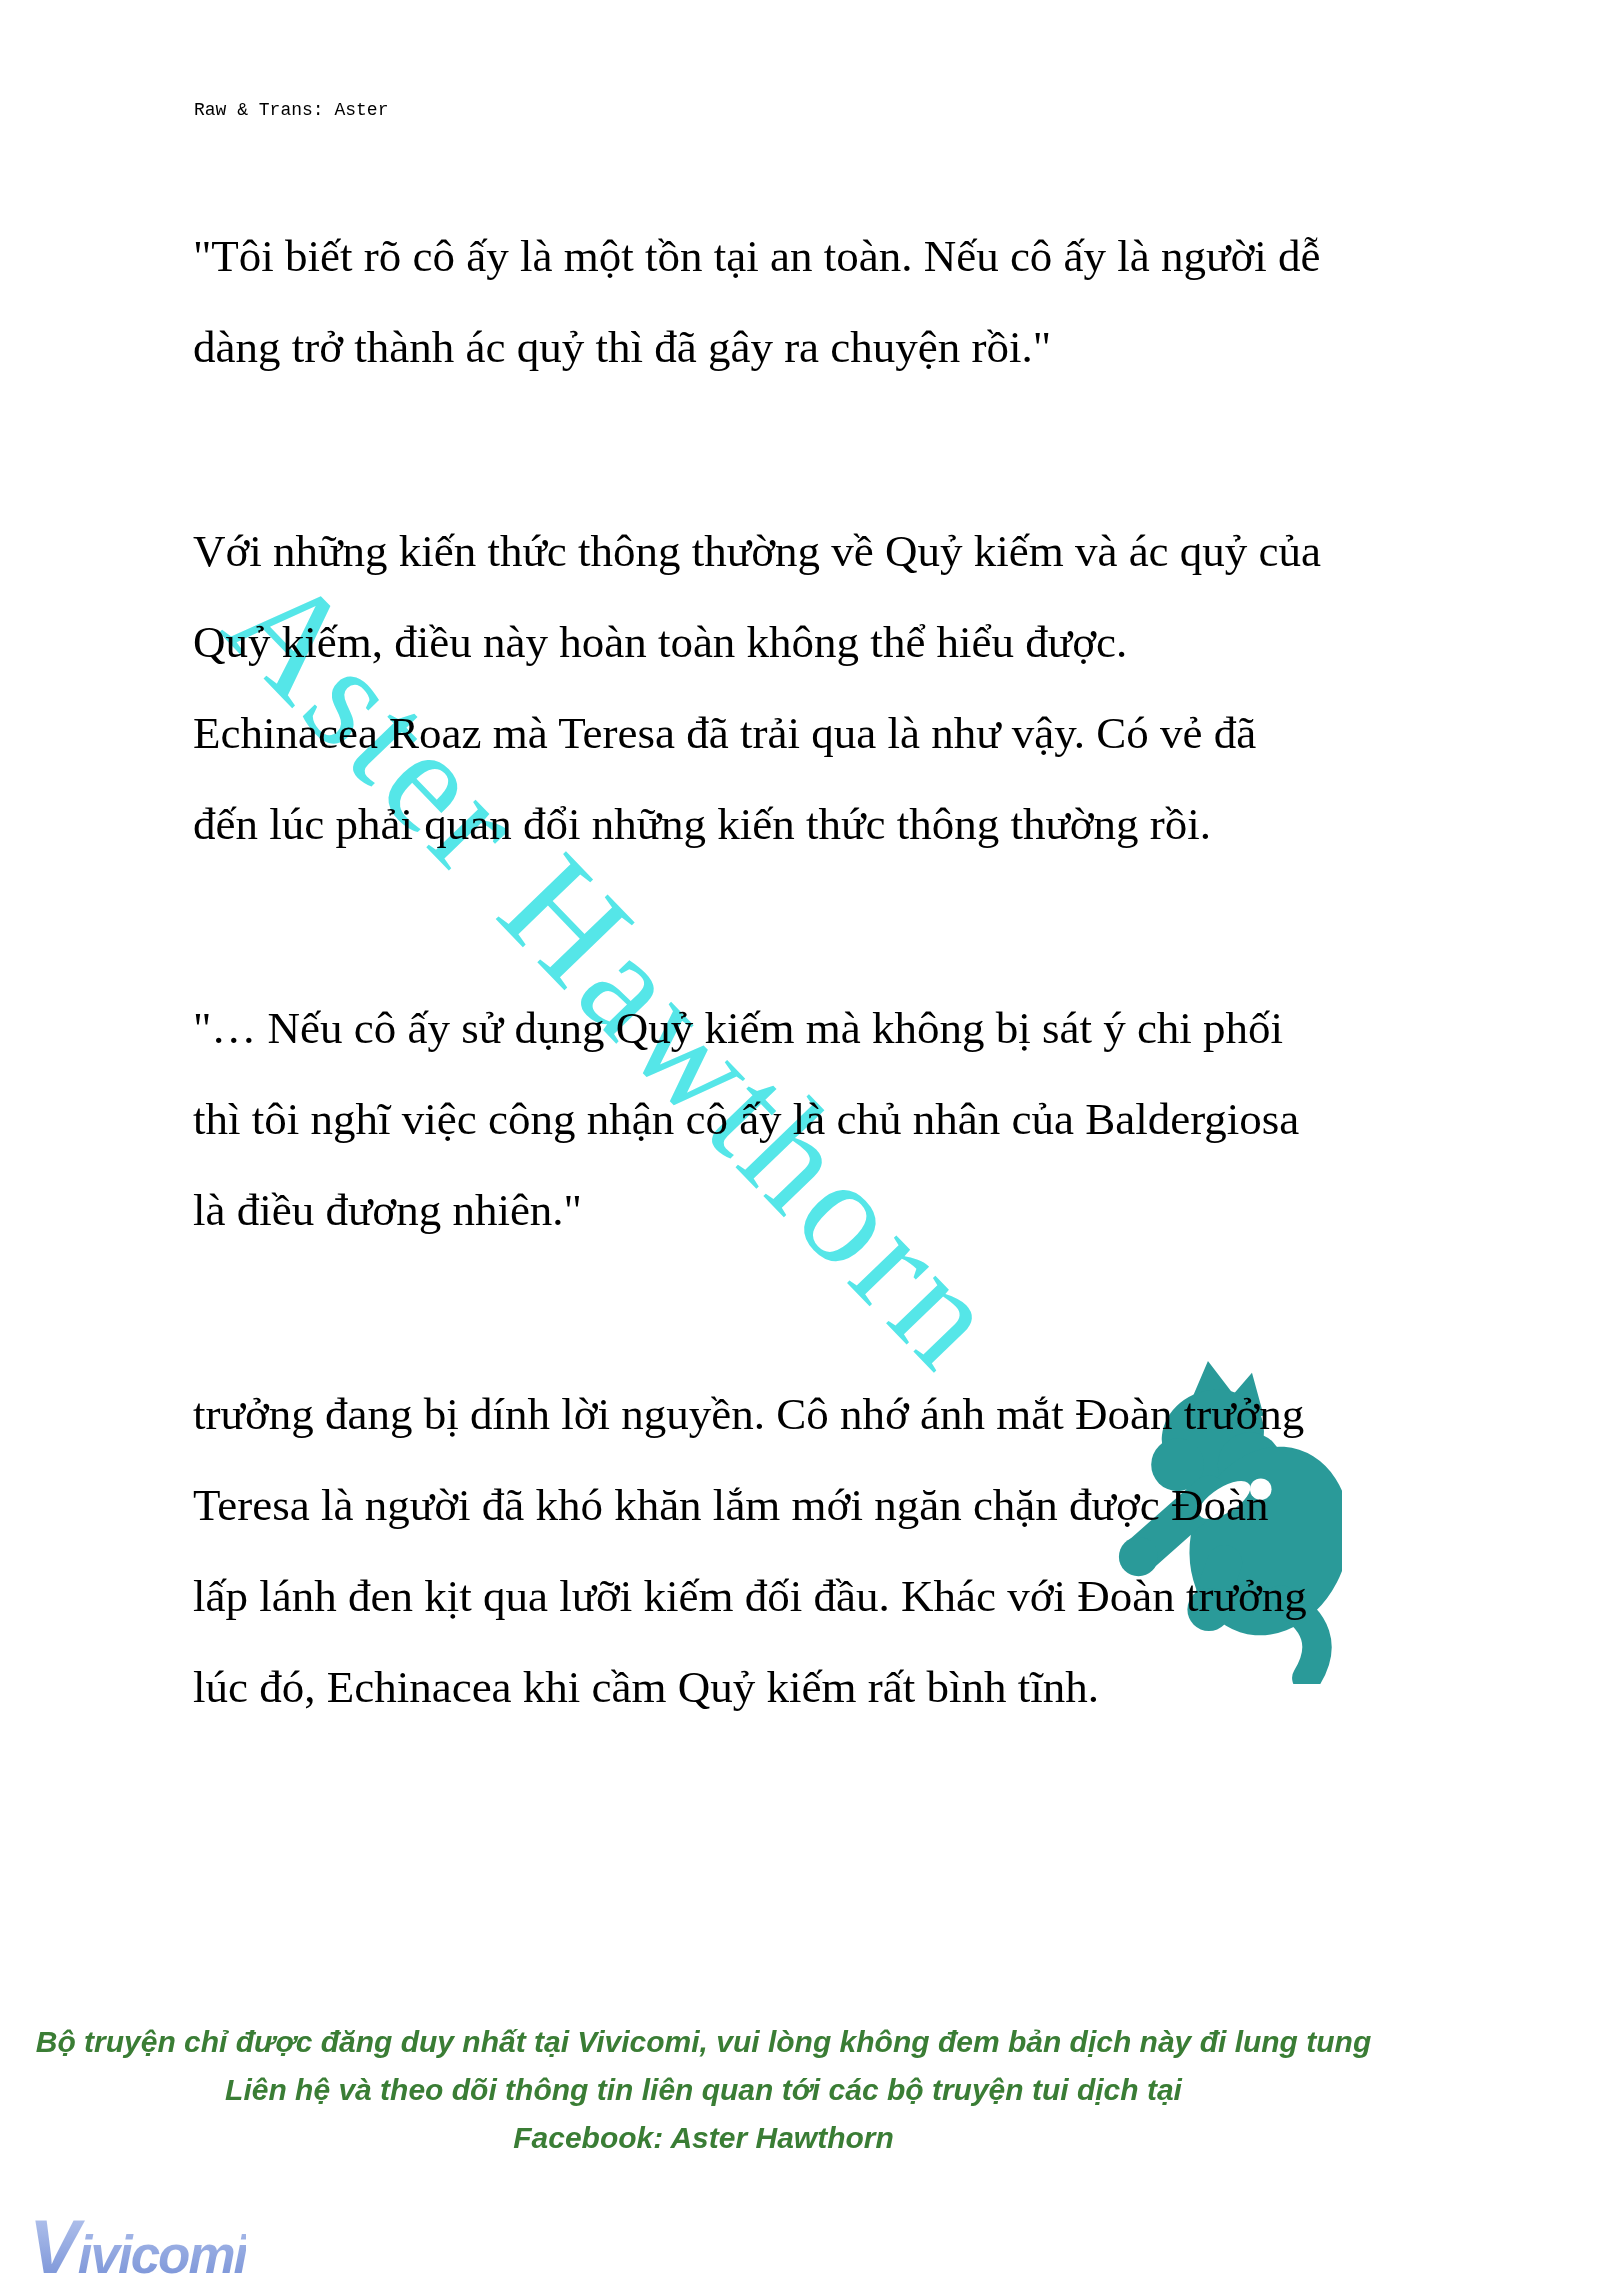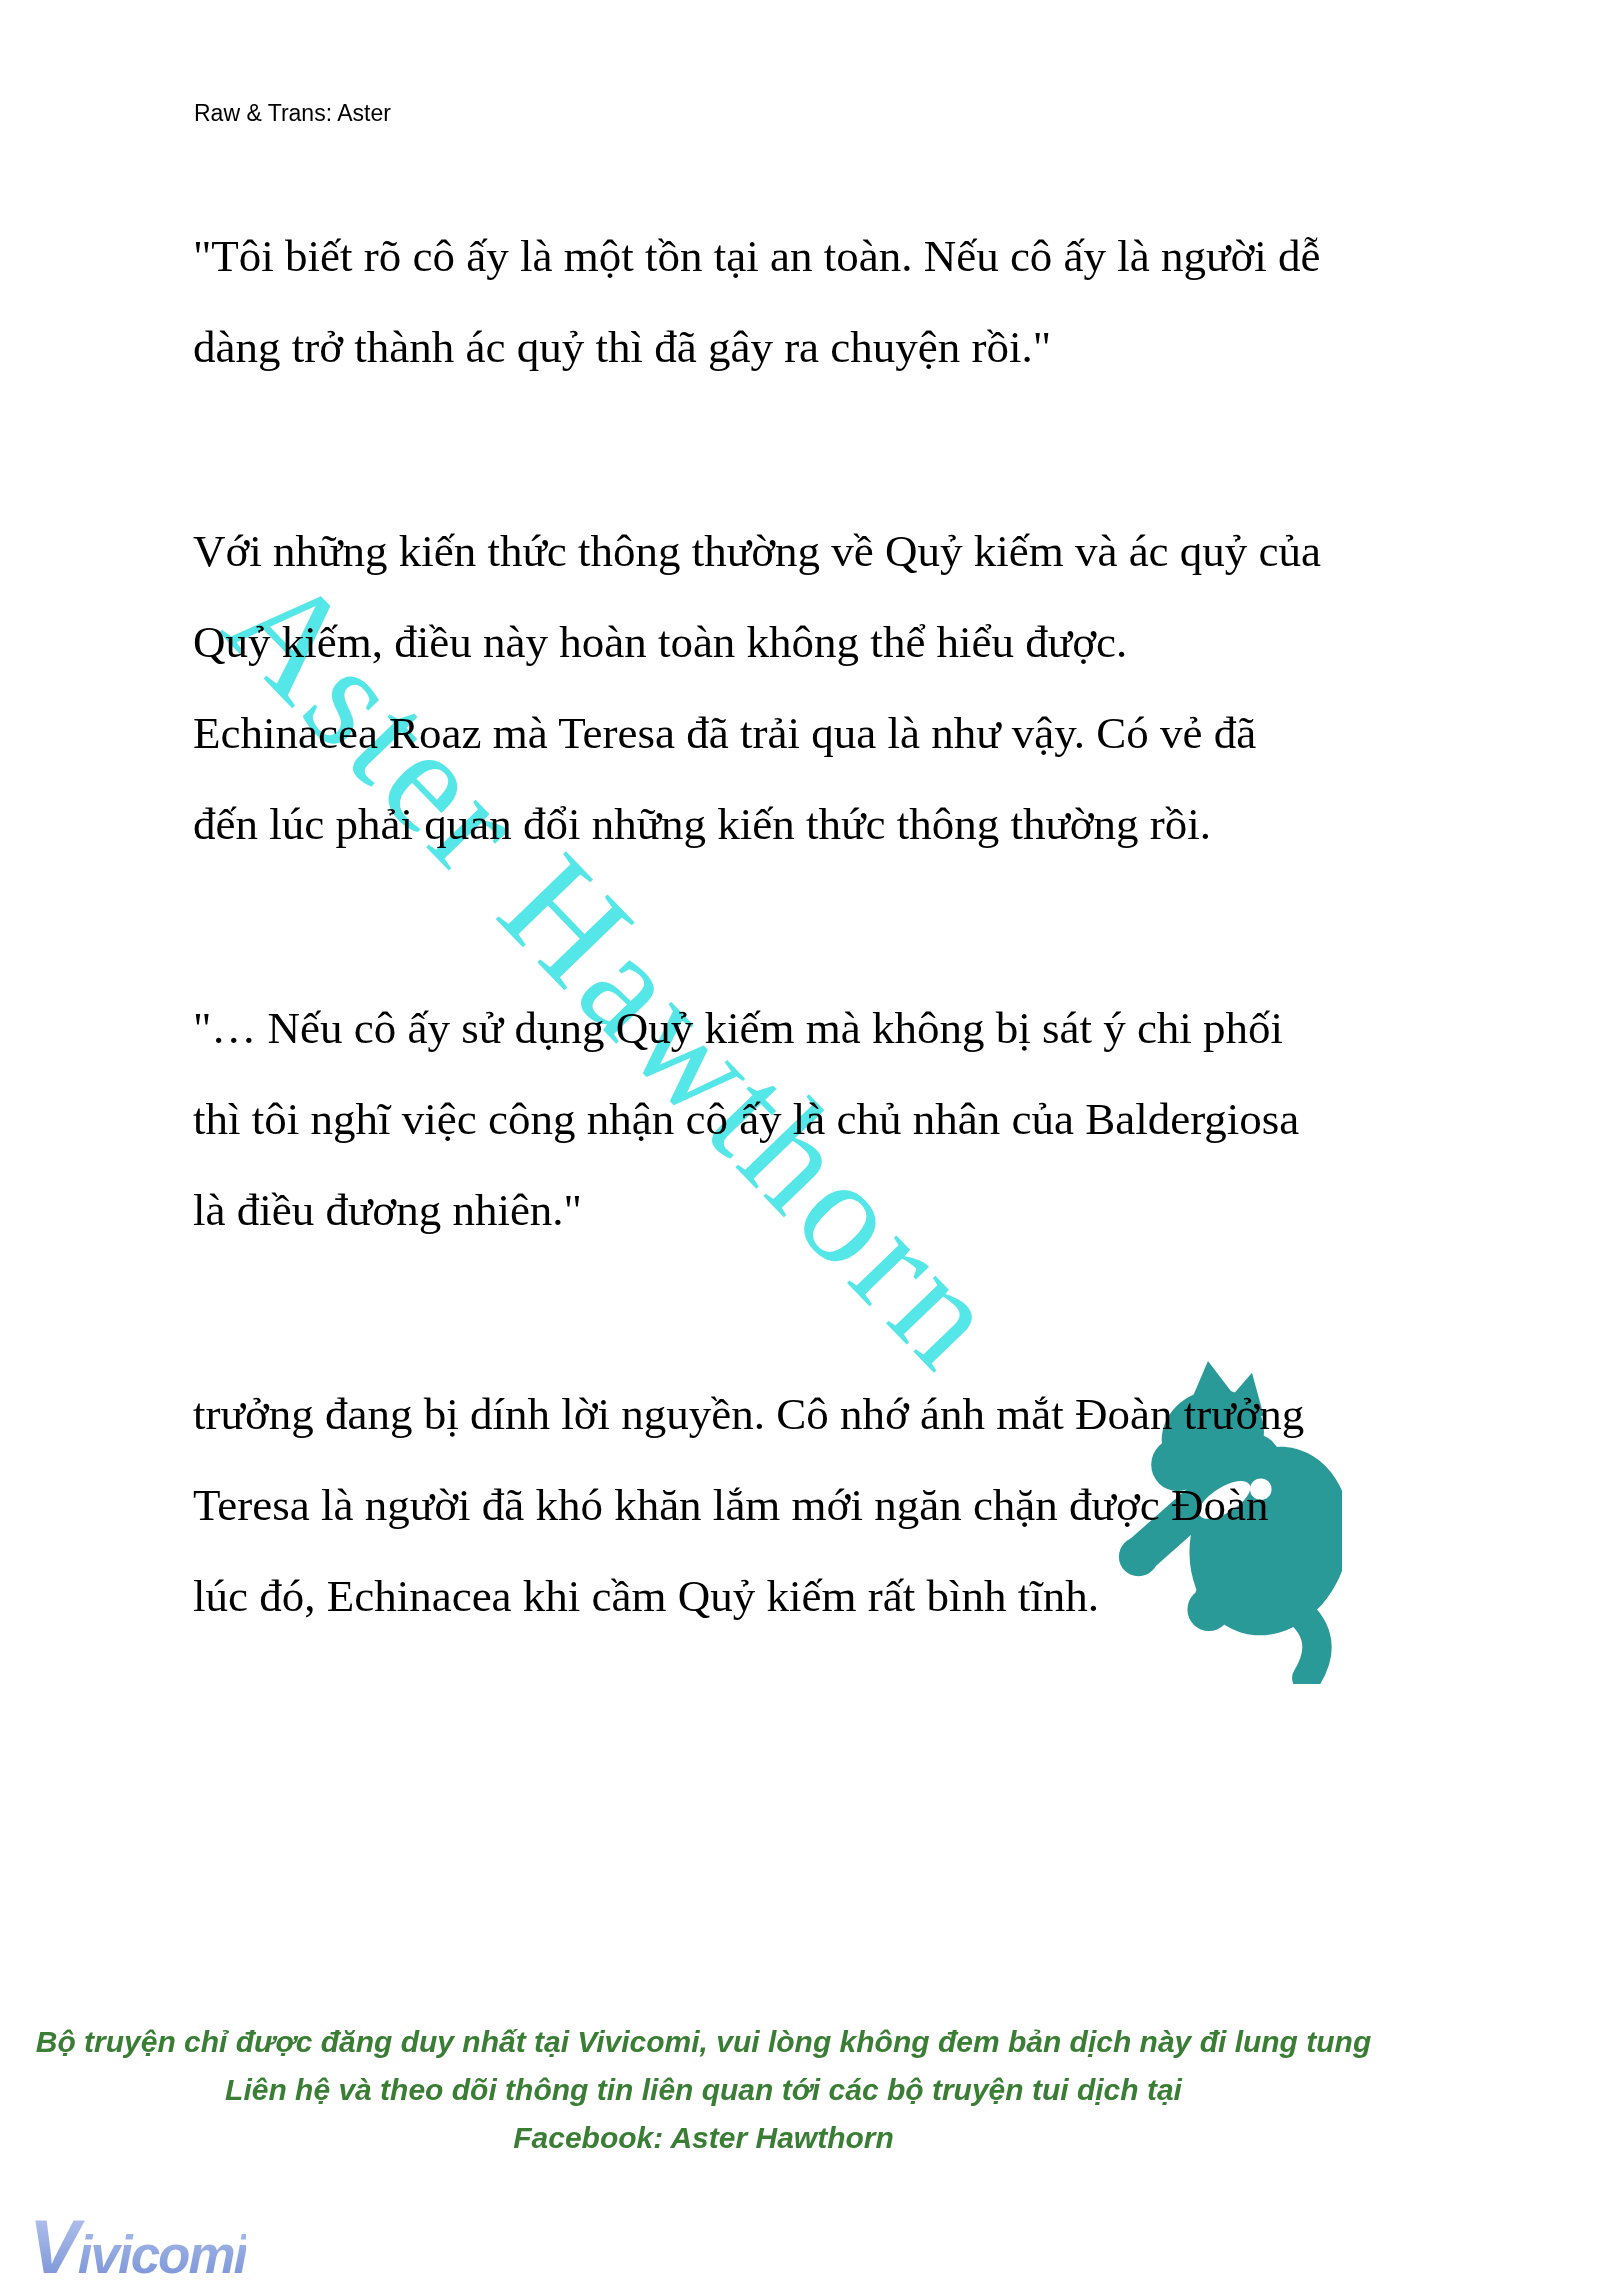--- a/index.html
+++ b/index.html
@@ -37,22 +37,22 @@
     top: 1355px;
     width: 227px;
     height: 329px;
     z-index: 2;
   }
 
   .credits {
     position: absolute;
     left: 194px;
     top: 100px;
-    font-family: Liberation Sans, sans-serif;
-    font-size: 23px;
+    font-family: Liberation Mono, monospace;
+    font-size: 18px;
     color: var(--text_black, #000);
     z-index: 3;
   }
 
   .body-text {
     position: absolute;
     left: 193px;
     top: 211px;
     width: 1264px;
     font-size: 45px;
@@ -142,20 +142,21 @@
         <div>đến lúc phải quan đổi những kiến thức thông thường rồi.</div>
       </div>
     <div class="para">
         <div>"… Nếu cô ấy sử dụng Quỷ kiếm mà không bị sát ý chi phối</div>
         <div>thì tôi nghĩ việc công nhận cô ấy là chủ nhân của Baldergiosa</div>
         <div>là điều đương nhiên."</div>
       </div>
     <div class="para">
         <div>trưởng đang bị dính lời nguyền. Cô nhớ ánh mắt Đoàn trưởng</div>
         <div>Teresa là người đã khó khăn lắm mới ngăn chặn được Đoàn</div>
+        <div>lấp lánh đen kịt qua lưỡi kiếm đối đầu. Khác với Đoàn trưởng</div>
         <div>lúc đó, Echinacea khi cầm Quỷ kiếm rất bình tĩnh.</div>
       </div>
   </div>
 
   <div class="footer-notice">
       <div>Bộ truyện chỉ được đăng duy nhất tại Vivicomi, vui lòng không đem bản dịch này đi lung tung</div>
       <div>Liên hệ và theo dõi thông tin liên quan tới các bộ truyện tui dịch tại</div>
       <div>Facebook: Aster Hawthorn</div>
     </div>
 

